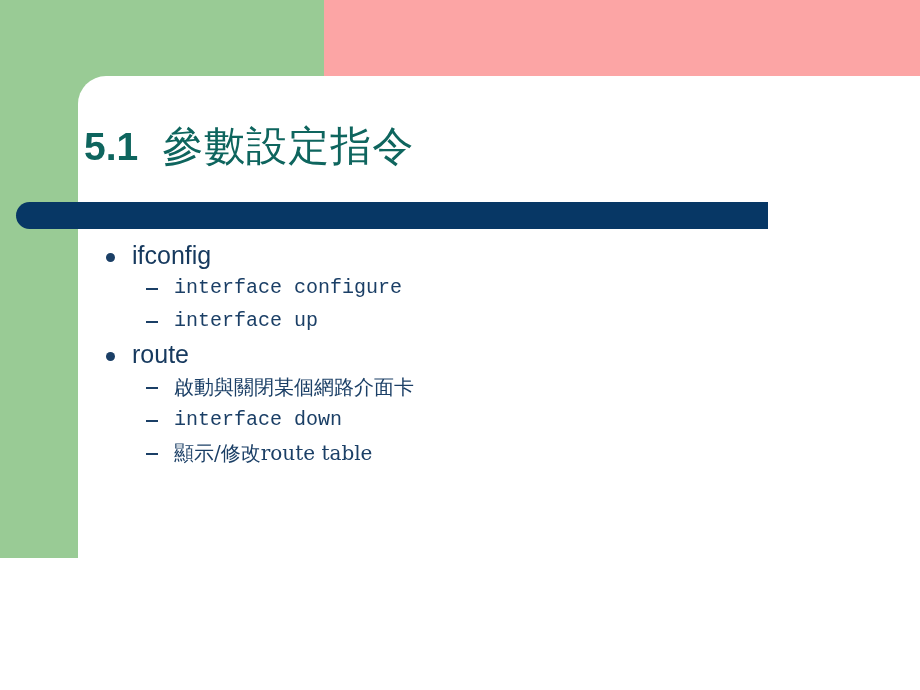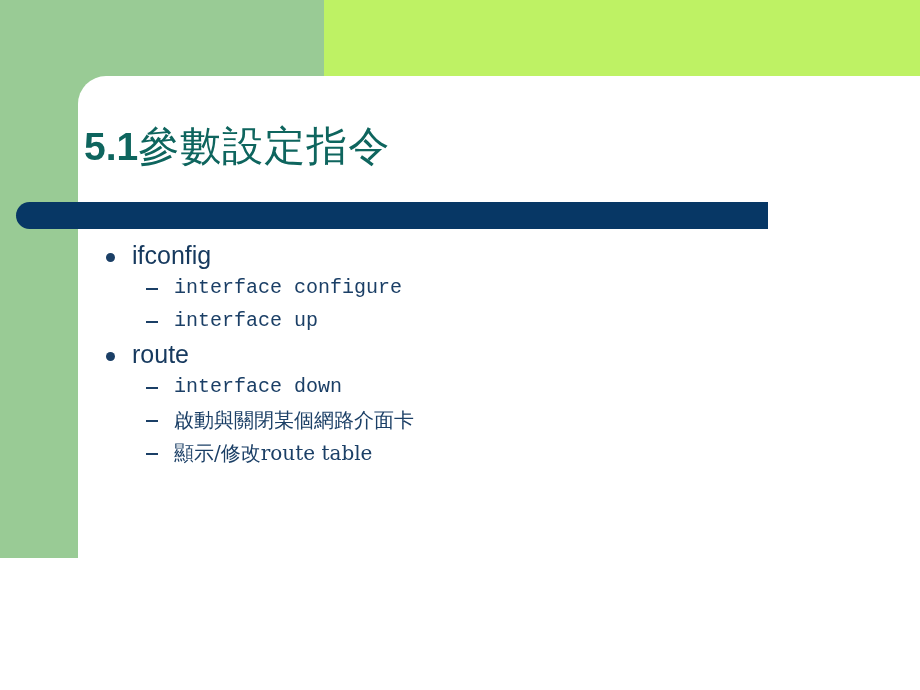--- a/index.html
+++ b/index.html
@@ -11,21 +11,21 @@
     height: 690px;
     background: #ffffff;
     font-family: "Liberation Sans", sans-serif;
     overflow: hidden;
   }
 
   #slide {
     position: relative;
     width: 920px;
     height: 558px;
-    background: #bef264;
+    background: #fca5a5;
     overflow: hidden;
   }
 
   
   .green-sidebar {
     position: absolute;
     left: 0;
     top: 0;
     width: 78px;
     height: 690px;
@@ -84,21 +84,21 @@
     font-weight: bold;
     font-size: 39px;
     letter-spacing: 0px;
     line-height: 1;
   }
   .title-cjk {
     font-family: "DejaVu Serif", "Liberation Serif", serif;
     font-weight: normal;
     font-size: 41px;
     line-height: 1;
-    margin-left: 0;
+    margin-left: 24px;
     letter-spacing: 1px;
   }
 
   
   .body-list {
     position: absolute;
     left: 102px;
     top: 240px;
     width: 780px;
   }
@@ -188,25 +188,25 @@
       <span class="dash"></span>
       <span class="txt">interface up</span>
     </div>
 
     <div class="lvl1">
       <span class="dot"></span>
       <span class="txt">route</span>
     </div>
     <div class="lvl2">
       <span class="dash"></span>
+      <span class="txt cjk">啟動與關閉某個網路介面卡</span>
+    </div>
+    <div class="lvl2">
+      <span class="dash"></span>
       <span class="txt">interface down</span>
-    </div>
-    <div class="lvl2">
-      <span class="dash"></span>
-      <span class="txt cjk">啟動與關閉某個網路介面卡</span>
     </div>
 
     <div class="lvl2">
       <span class="dash"></span>
       <span class="txt cjk">顯示/修改route table</span>
     </div>
 
   </div>
 </div>
 

